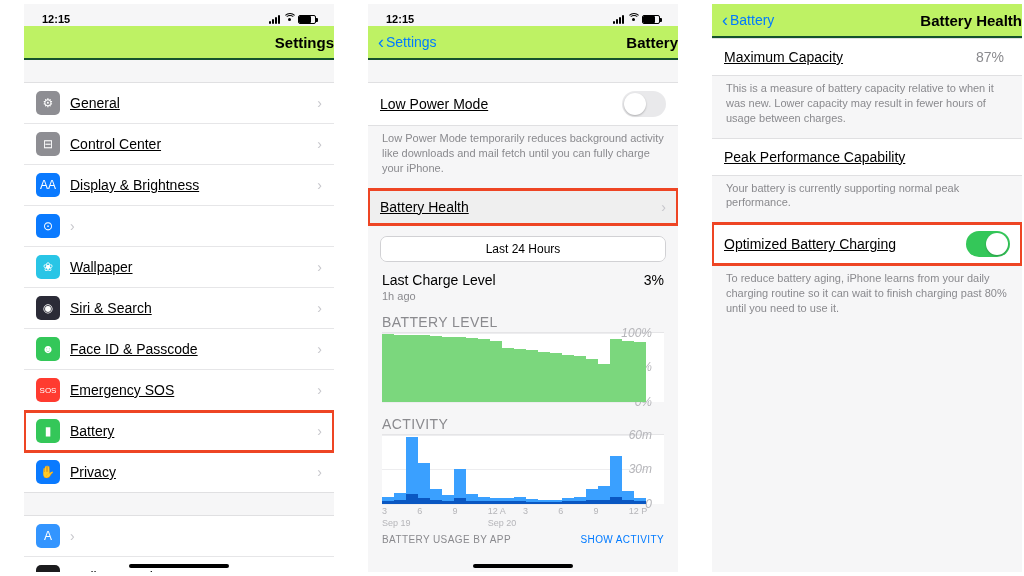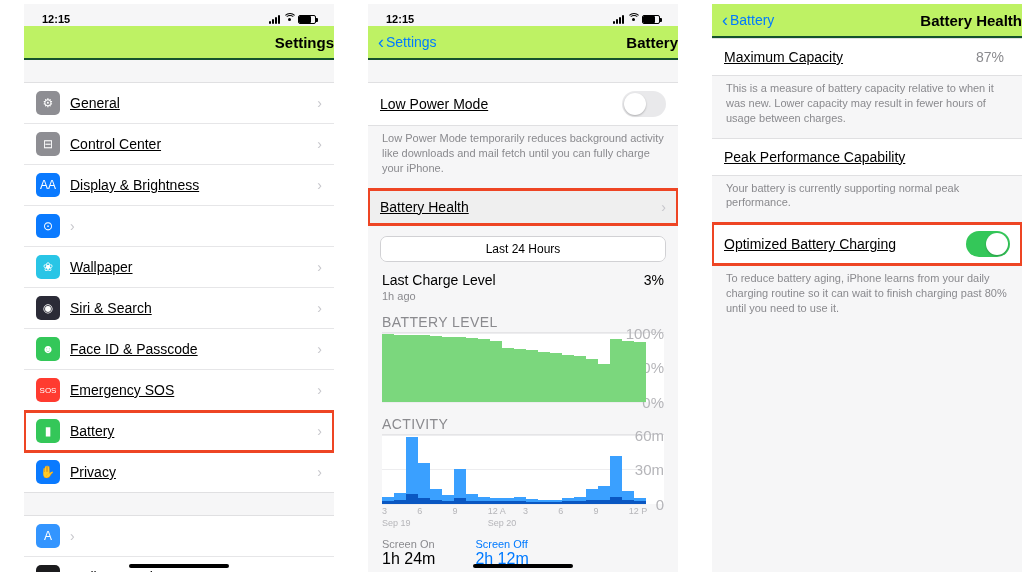--- a/index.html
+++ b/index.html
@@ -105,21 +105,21 @@
   .charge-row .t2 { font-size:14px; color:#000; }
   .charge-sub { font-size:11px; color:#8a8a8e; padding:0 14px 6px; }
 
   .chart-label { font-size:14px; letter-spacing:0.4px; color:#8a8a8e; padding:6px 14px 2px; }
   .chart-area {
     margin:0 14px; position:relative; height:70px; background:#fff;
     border-top:0.5px solid #e5e5e7;
   }
   .chart-area .grid { position:absolute; left:0; right:18px; top:0; bottom:0; }
   .chart-area .gridline { position:absolute; left:0; right:0; height:0.5px; background:#ededef; }
-  .chart-area .ylab { position:absolute; right:0; font-size:15px; color:#b5b5b9; transform:translateY(-50%); }
+  .chart-area .ylab { position:absolute; right:12px; font-size:12px; color:#b5b5b9; transform:translateY(-50%);font-style:italic; }
   .chart-area .bars {
     position:absolute; left:0; right:18px; bottom:0; display:flex; align-items:flex-end; gap:0; height:100%;
   }
   .chart-area .bars span { flex:1; }
   .bat-bar { background:#7bd77d; }
   .act-bar { background:#3aa0ff; position:relative; }
   .act-bar i { position:absolute; bottom:0; left:0; right:0; background:#0a57c2; }
   .xaxis { display:flex; margin:2px 14px 0 14px; font-size:9px; color:#b5b5b9; }
   .xaxis div { flex:1; }
   .xaxis .date { font-size:9px; color:#b5b5b9; }
@@ -409,30 +409,20 @@
       <div>3</div>
       <div>6</div>
       <div>9</div>
       <div>12 P</div>
     </div>
   <div class="xaxis">
     <div class="date" style="flex:3">Sep 19</div>
     <div class="date" style="flex:5">Sep 20</div>
   </div>
 
-  <div class="screentime">
-    <div class="col">
-      <div class="k">Screen On</div>
-      <div class="v">1h 24m</div>
-    </div>
-    <div class="col off">
-      <div class="k">Screen Off</div>
-      <div class="v">2h 12m</div>
-    </div>
-  </div>
 
   <div class="tiny-bottom">
     <span>BATTERY USAGE BY APP</span>
     <span class="r">SHOW ACTIVITY</span>
   </div>
 
   <div class="homebar"></div>
 </div>
 
 <div class="phone">

